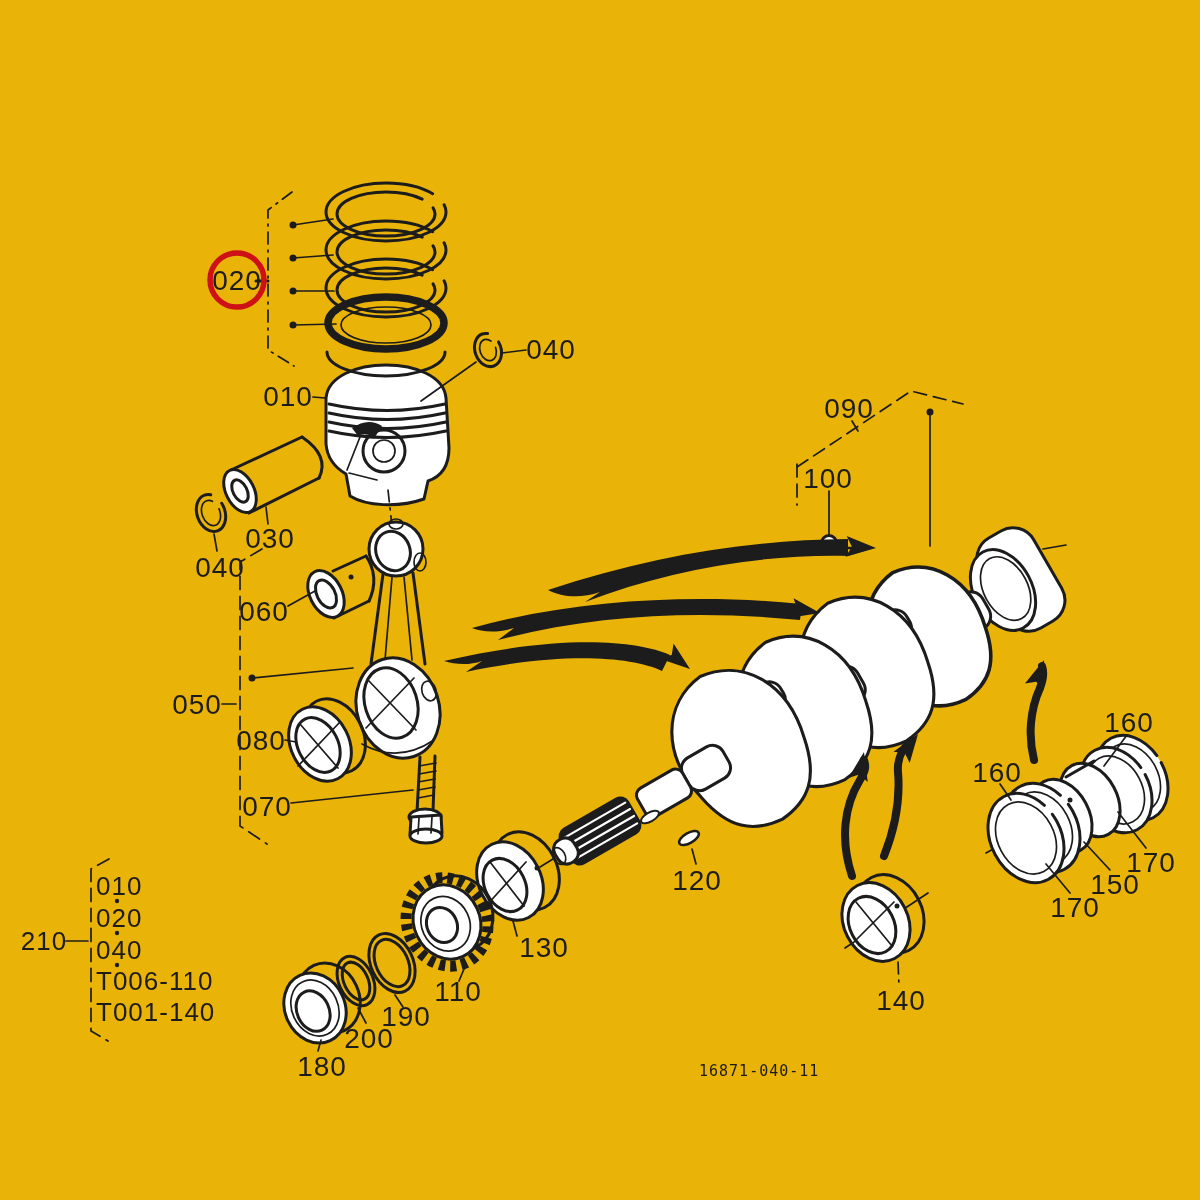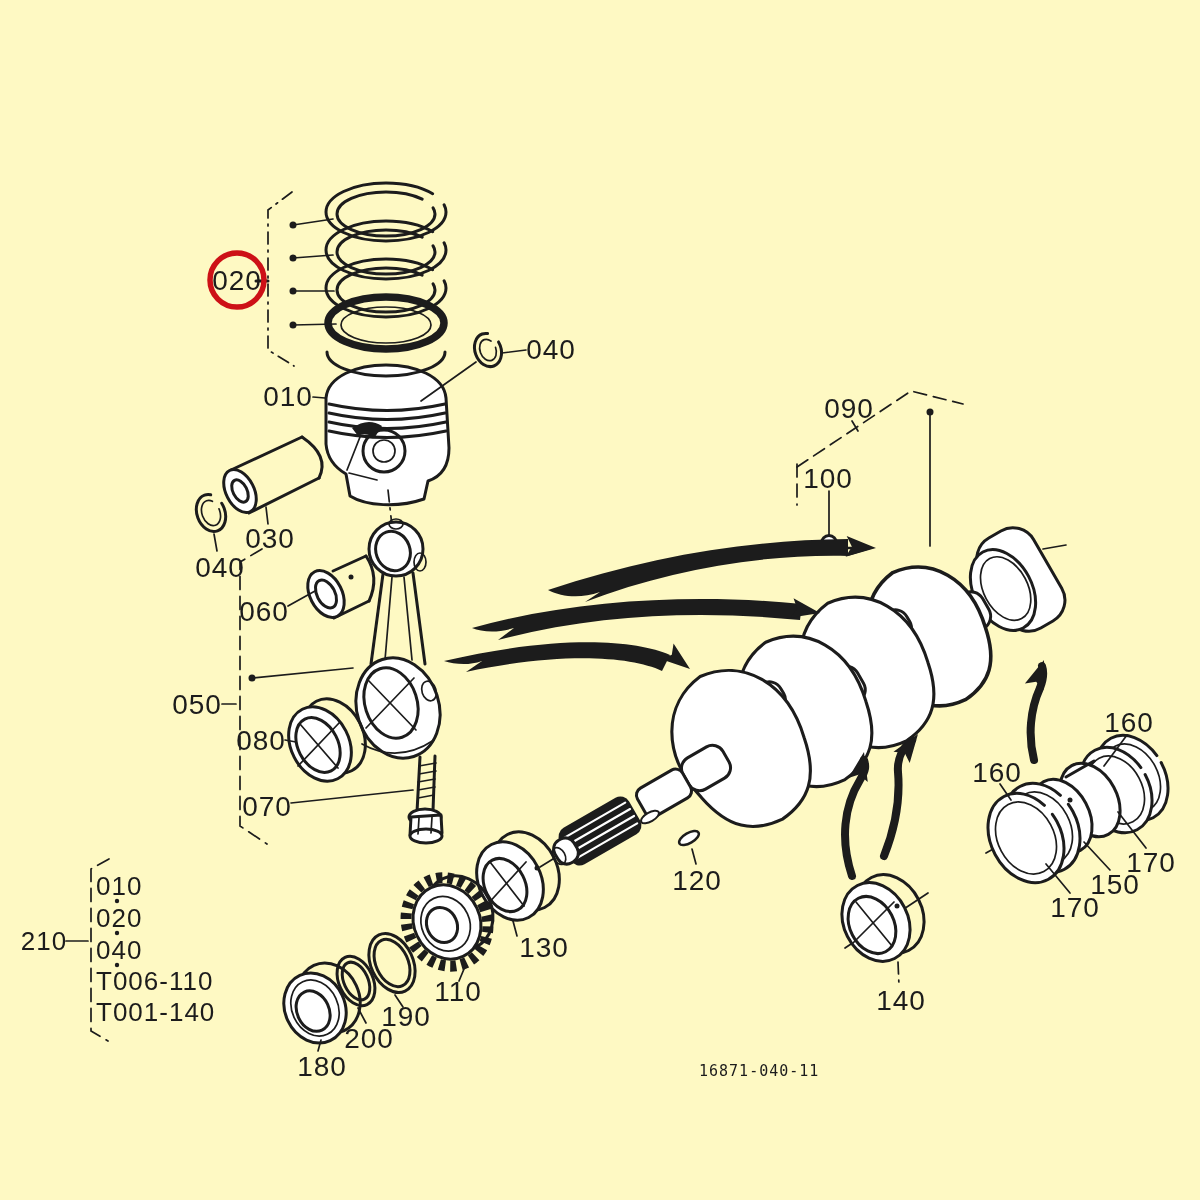--- a/index.html
+++ b/index.html
@@ -1,16 +1,16 @@
 <!DOCTYPE html>
 <html><head>
 <meta charset="utf-8">
 <style>
   html,body{margin:0;padding:0;background:#ffffff;}
-  .stage{width:1200px;height:1200px;background:#fef9c3;position:relative;overflow:hidden;}
+  .stage{width:1200px;height:1200px;background:#eab308;position:relative;overflow:hidden;}
   svg{display:block}
   .ln{fill:none;stroke:#1c1c1c;stroke-width:3;stroke-linecap:round;stroke-linejoin:round}
   .lnw{fill:#ffffff;stroke:#1c1c1c;stroke-width:3;stroke-linecap:round;stroke-linejoin:round}
   .thin{fill:none;stroke:#1c1c1c;stroke-width:1.7;stroke-linecap:round}
   .dash{stroke-dasharray:13 7}
   .dashdot{stroke-dasharray:12 6 2 6}
   .ink{fill:#1c1c1c;stroke:none}
   .wstreak{fill:none;stroke:#ffffff;stroke-width:2.2;stroke-linecap:round}
   .teeth{fill:none;stroke:#1c1c1c;stroke-width:11;stroke-dasharray:6 5}
   .gap{stroke-dasharray:272 16;stroke-dashoffset:8}

